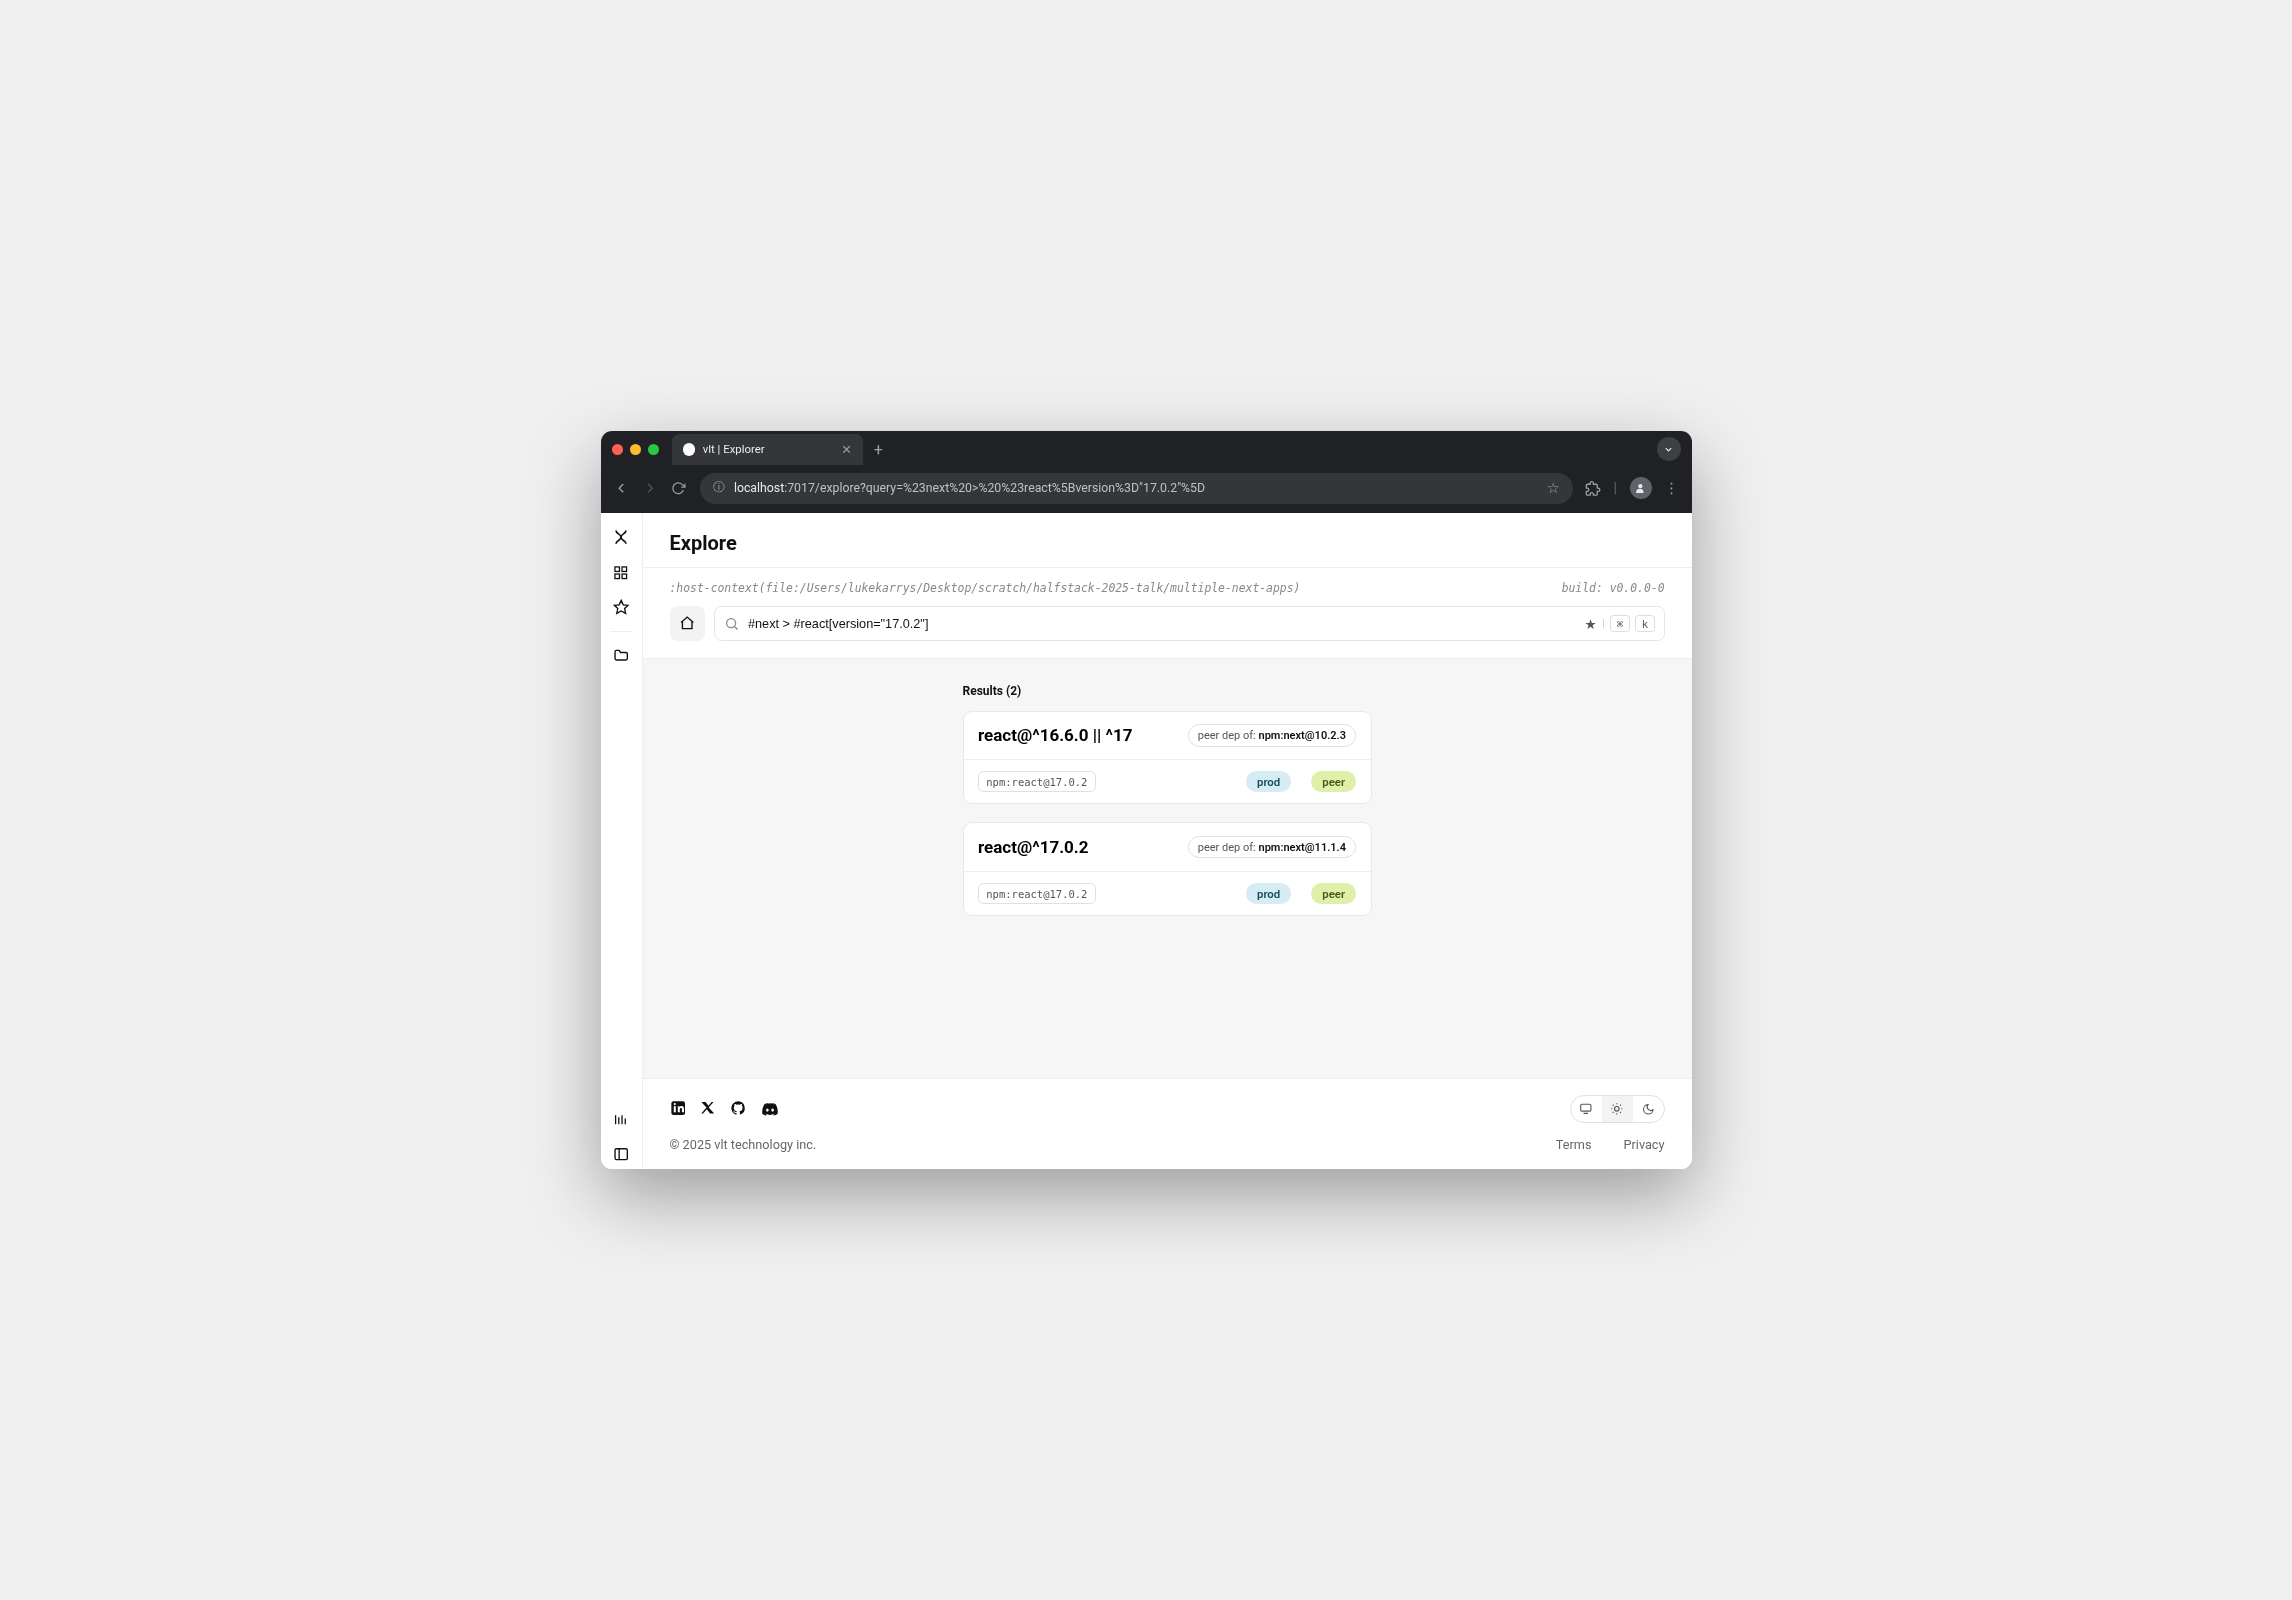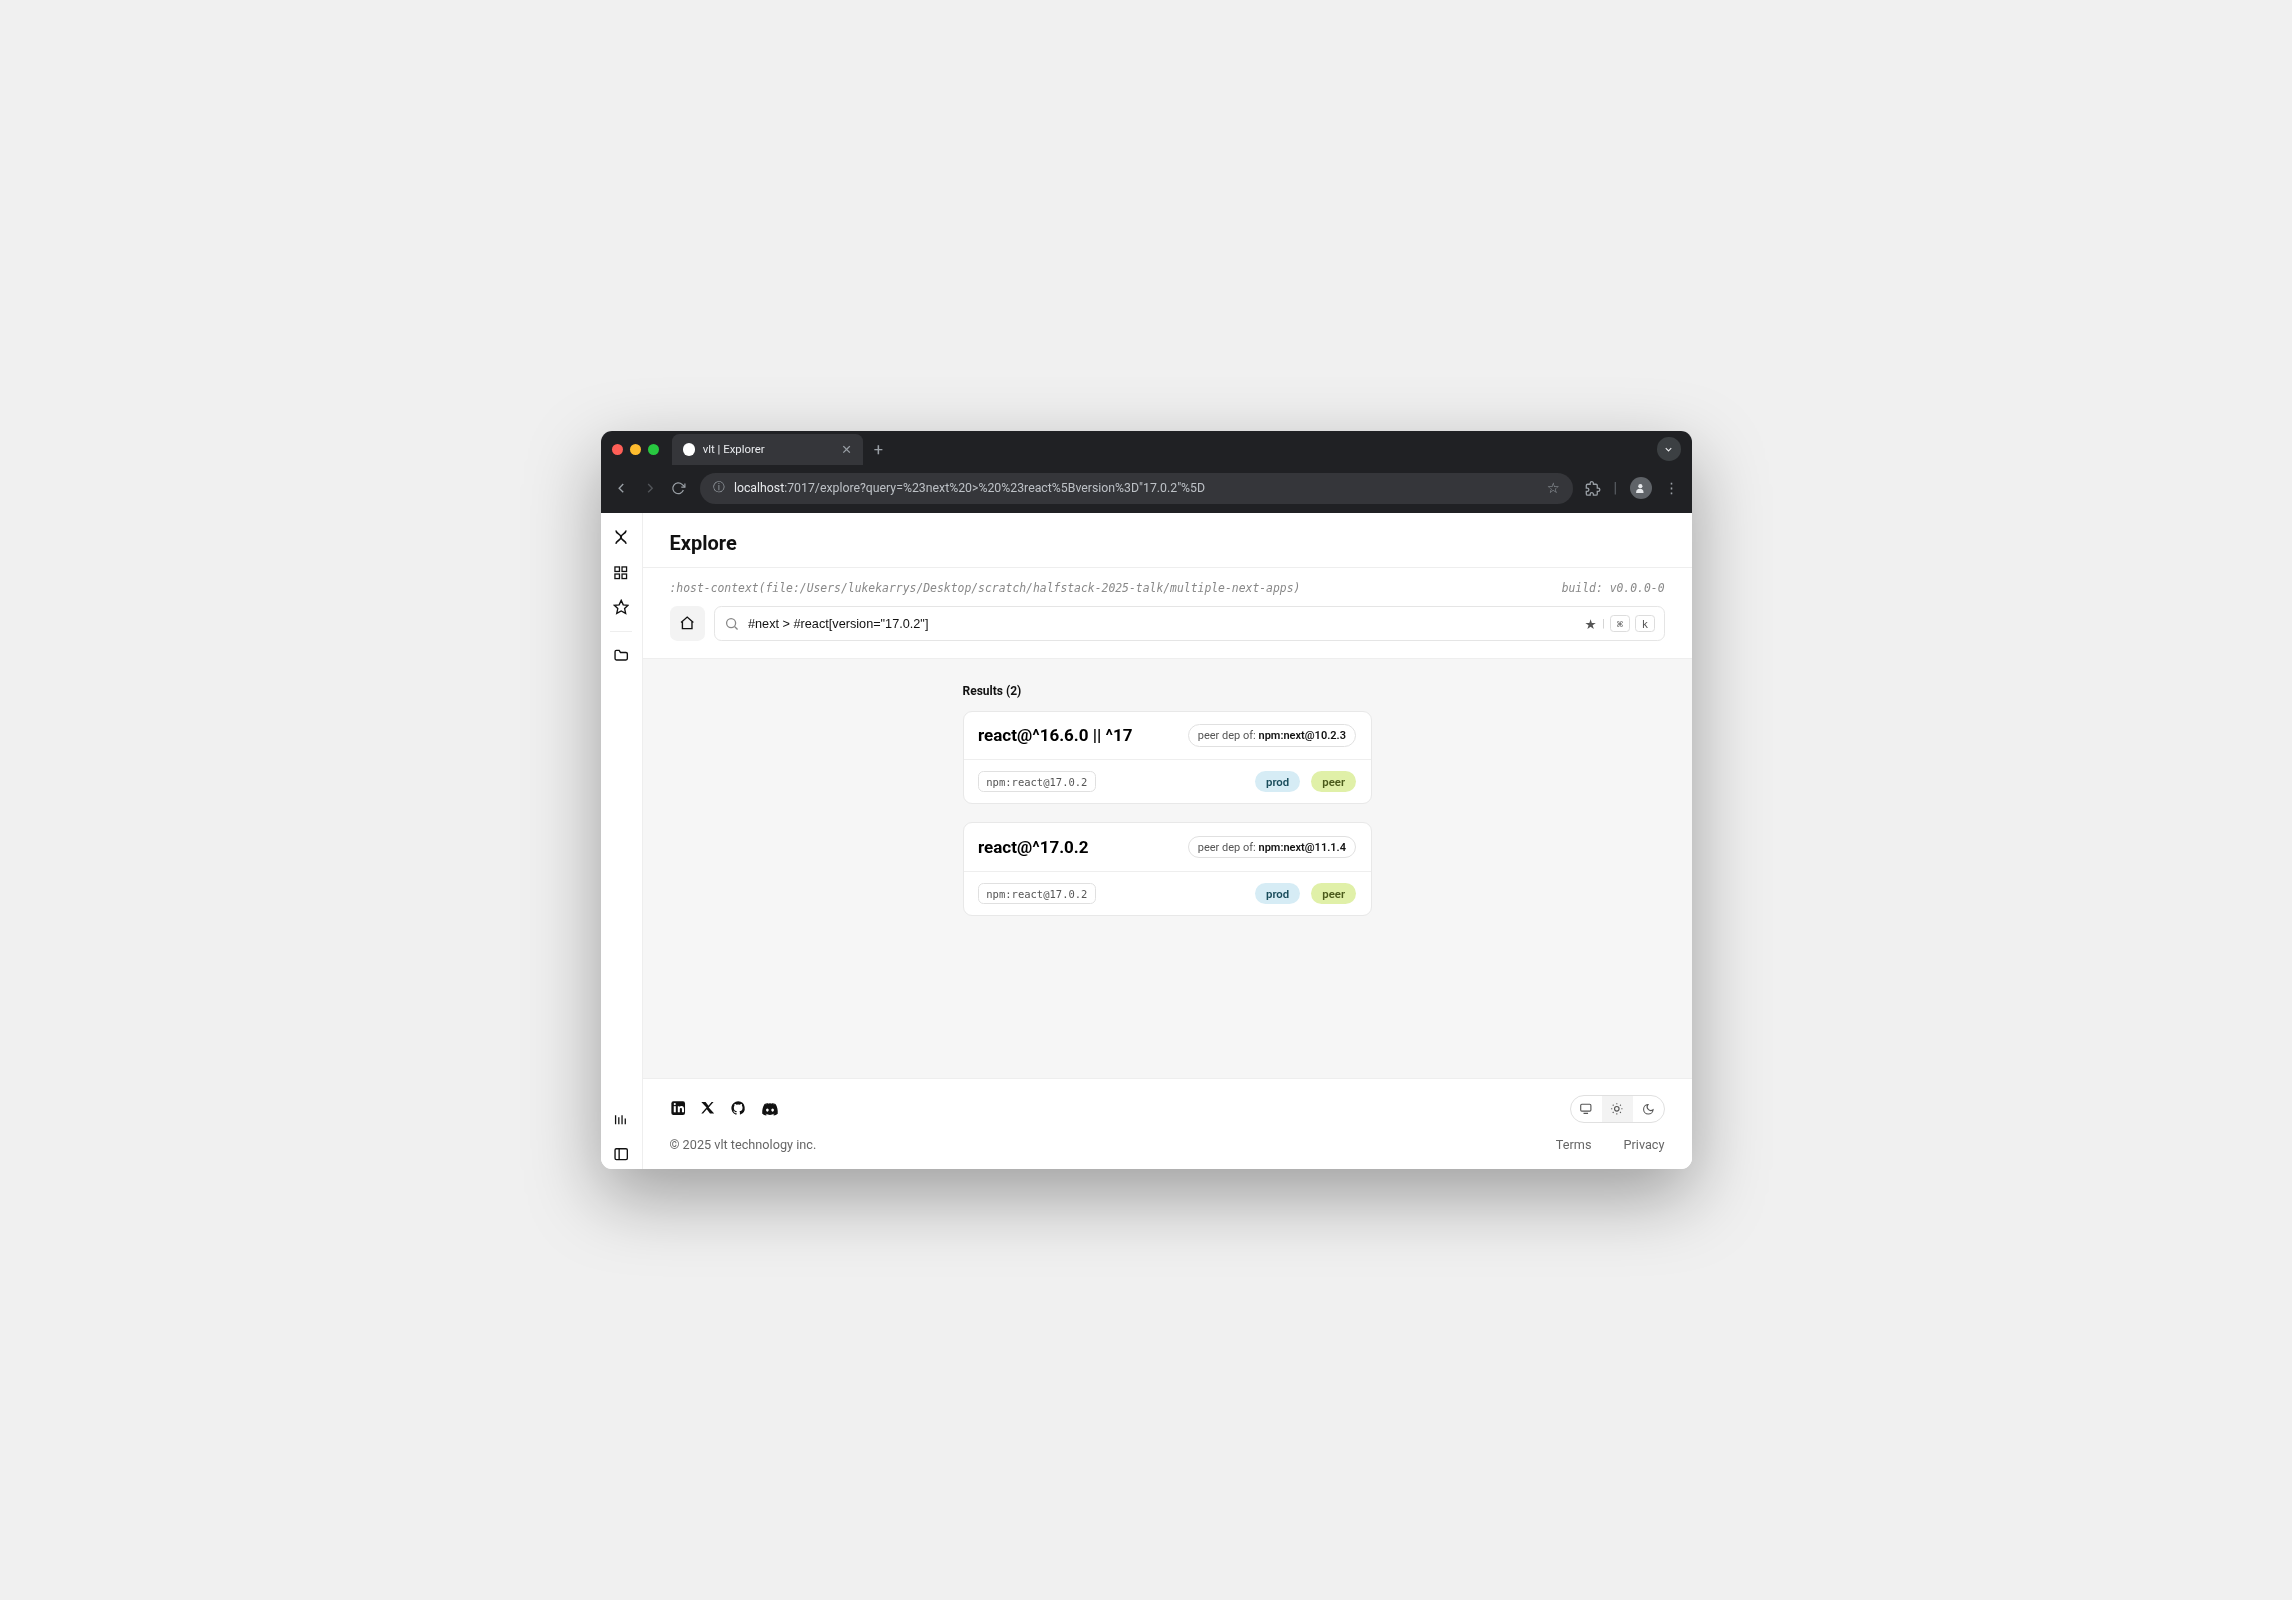--- a/index.html
+++ b/index.html
@@ -139,21 +139,21 @@
 .peer-badge b { color: #111; font-weight: 600; }
 .card-bot {
   border-top: 0.9px solid #eee; padding: 11px 14.5px;
   display: flex; align-items: center; justify-content: space-between;
 }
 .spec-badge {
   border: 0.9px solid #e0e0e0; border-radius: 5.5px;
   padding: 3.6px 7.3px; font-family: ui-monospace, Menlo, monospace;
   font-size: 10.5px; color: #555;
 }
-.tags { display: flex; gap: 11px; }
+.tags { display: flex; gap: 20px; }
 .tag { border-radius: 12.7px; padding: 3.6px 11px; font-size: 11.4px; font-weight: 600; }
 .tag-prod { background: #d6ecf5; color: #1a4d5c; }
 .tag-peer { background: #e0f0a8; color: #4a5a1a; }
 .footer {
   border-top: 0.9px solid #eee; padding: 16.4px 27px;
 }
 .footer-top { display: flex; justify-content: space-between; align-items: center; }
 .socials { display: flex; gap: 14.5px; font-size: 15.5px; color: #111; }
 .socials span { cursor: pointer; }
 .theme-toggle {

